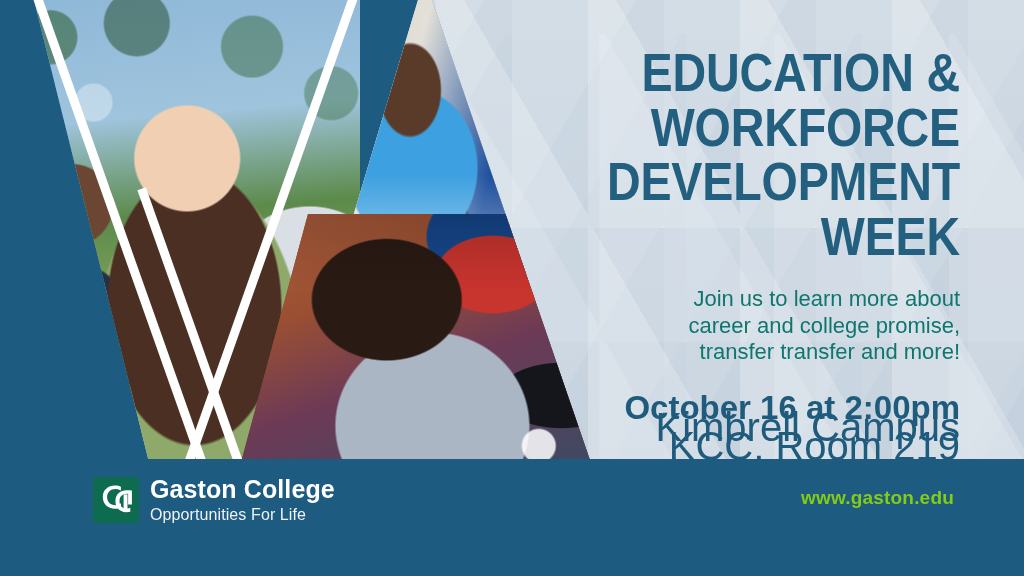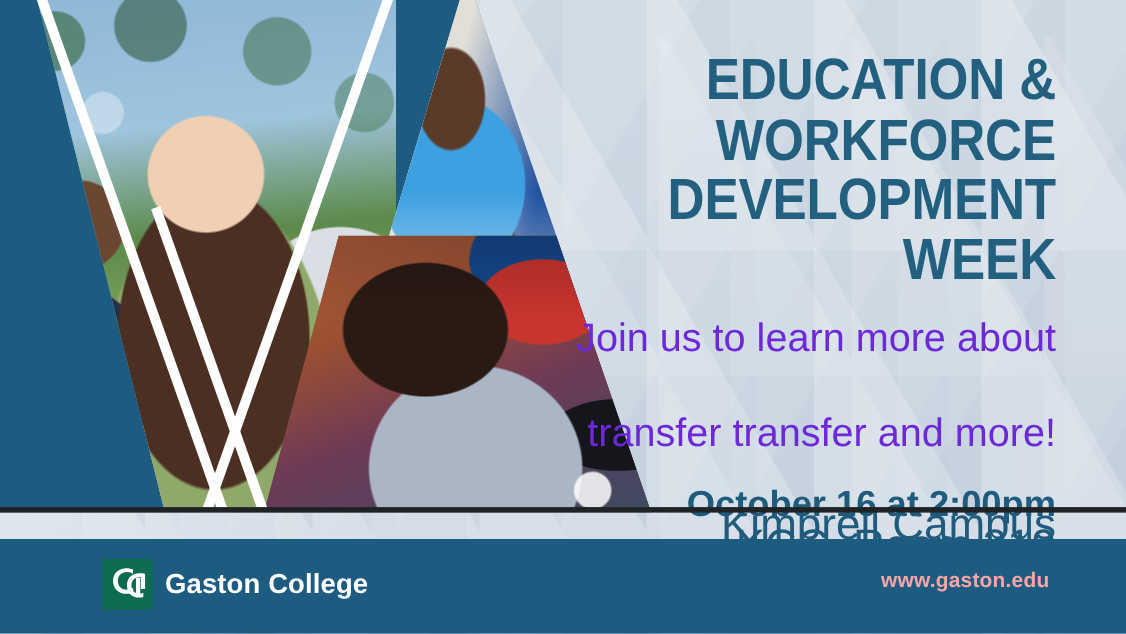--- a/index.html
+++ b/index.html
@@ -165,24 +165,24 @@
     line-height: 1.03em;
     letter-spacing: -0.2px;
     color: #23607f;
     transform: scaleX(.88);
     transform-origin: right center;
     text-transform: uppercase;
     margin: 0;
   }
   .subhead {
     margin: 22px 0 0 0;
-    font-size: 36px;
+    font-size: 22px;
     line-height: 1.19em;
     font-weight: 400;
-    color: #6d28d9;
+    color: #0f766e;
   }
   .details {
     margin: 34px 0 0 0;
     line-height: 1.18em;
     color: #1f5b7c;
   }
   .details .when {
     display: block;
     font-size: 33px;
     font-weight: 700;
@@ -197,21 +197,21 @@
   
   .rule {
     position: absolute;
     left: 0; right: 0; top: 461px;
     height: 5px;
     background: #202325;
   }
   .footer {
     position: absolute;
     left: 0; right: 0; bottom: 0;
-    height: 86px;
+    height: 117px;
     background: #1d5b80;
   }
   .logo {
     position: absolute;
     left: 93px; top: 18px;
     display: flex;
     align-items: center;
     gap: 11px;
   }
   .logo-mark {
@@ -233,21 +233,21 @@
     display: block;
     color: #eef3f6;
     font-size: 16px;
     font-weight: 400;
     margin-top: 5px;
     letter-spacing: .1px;
   }
   .site-url {
     position: absolute;
     right: 70px; top: 28px;
-    color: #fca5a5;
+    color: #84cc16;
     font-size: 19px;
     font-weight: 700;
     letter-spacing: .2px;
   }
 </style>
 </head>
 <body>
 
 <div class="poster">
 
@@ -267,21 +267,21 @@
   </div>
 
   <div class="copy">
     <h1 class="headline">
       <span>EDUCATION &amp; WORKFORCE</span><br>
       <span>DEVELOPMENT WEEK</span>
     </h1>
 
     <p class="subhead">
       <span>Join us to learn more about</span><br>
-      <br>
+      <span>career and college promise,</span><br>
       <span>transfer transfer and more!</span>
     </p>
 
     <p class="details">
       <span class="when">October 16 at 2:00pm</span>
       <span class="campus">Kimbrell Campus</span>
       <span class="room">KCC, Room 219</span>
     </p>
   </div>
 
@@ -292,19 +292,20 @@
       <span class="logo-mark">
         <svg width="46" height="46" viewBox="0 0 46 46" aria-hidden="true">
           <rect x="0" y="0" width="46" height="46" fill="#0d6b4f"></rect>
           <path d="M22 8.5c-7.2 0-12.2 4.6-12.2 11.6S14.8 31.8 21.9 31.8c2.4 0 4.5-.5 6.1-1.4v-4.1c-1.4 1.2-3.4 1.9-5.6 1.9-5 0-8.3-3.2-8.3-8.2 0-4.9 3.3-8.1 8.3-8.1 2.2 0 4.1.6 5.5 1.7V9.8c-1.6-.8-3.6-1.3-5.9-1.3z" fill="#ffffff"></path>
           <path d="M33.6 13.2c-6.6 0-11.2 4.4-11.2 11s4.5 11 11.1 11c1.4 0 2.7-.2 3.8-.5v-3.9c-1 .5-2.2.8-3.5.8-4.4 0-7.3-2.9-7.3-7.4s2.9-7.4 7.3-7.4h1.3v10.6h3.8V13.6c-1.6-.3-3.4-.4-5.3-.4z" fill="#ffffff"></path>
           <rect x="30.6" y="17.4" width="3.9" height="14.6" fill="#ffffff"></rect>
         </svg>
       </span>
       <span class="logo-words">
         <span class="logo-name">Gaston College</span>
+        <span class="logo-tag">Opportunities For Life</span>
       </span>
     </div>
 
     <span class="site-url">www.gaston.edu</span>
   </div>
 
 </div>
 
 </body></html>

